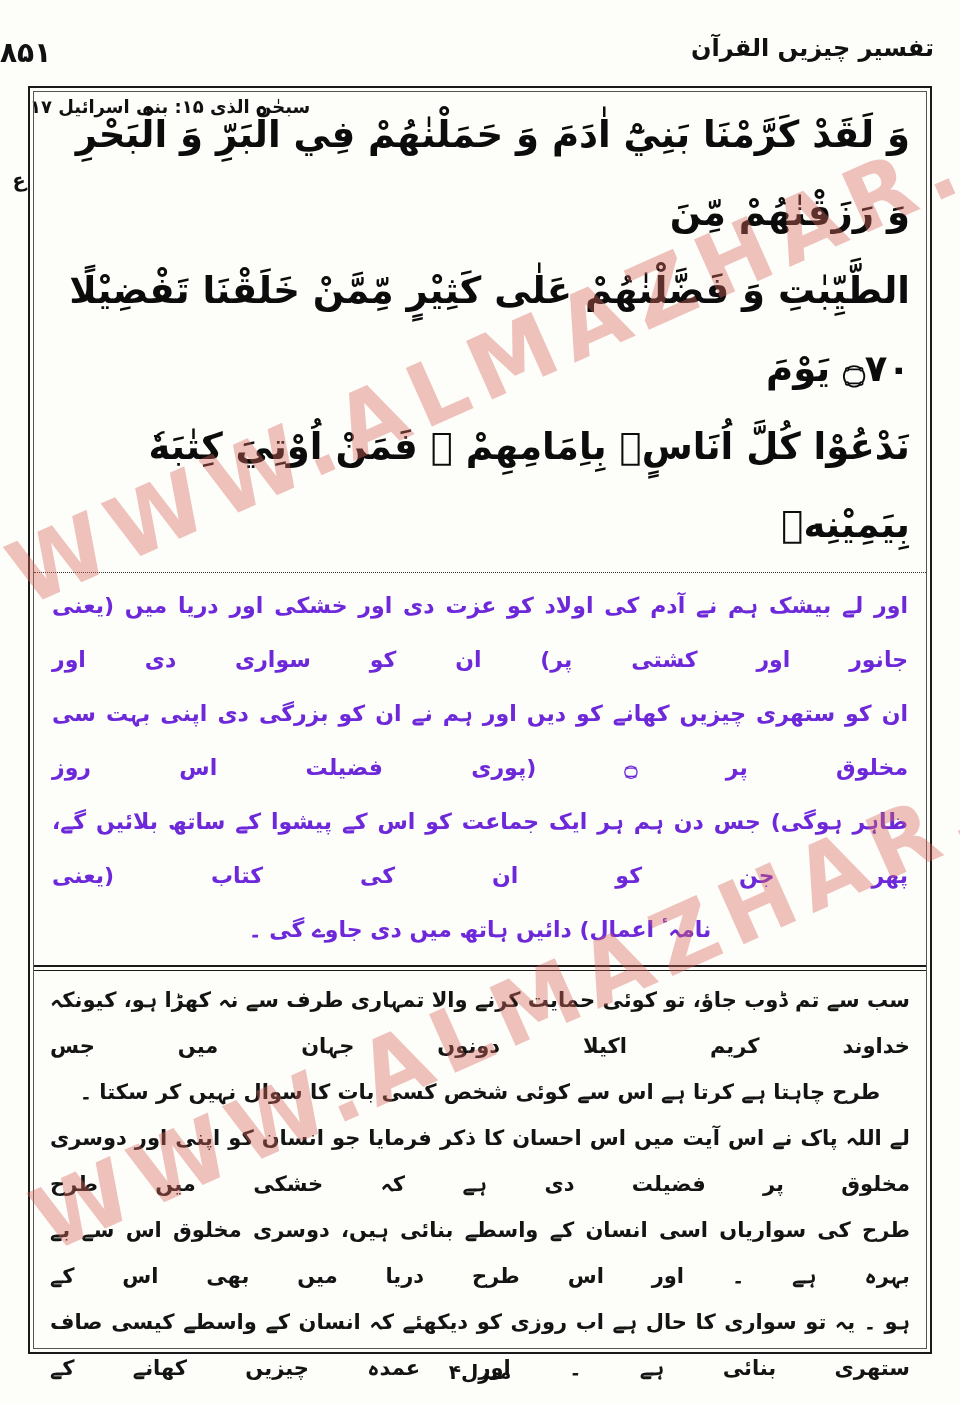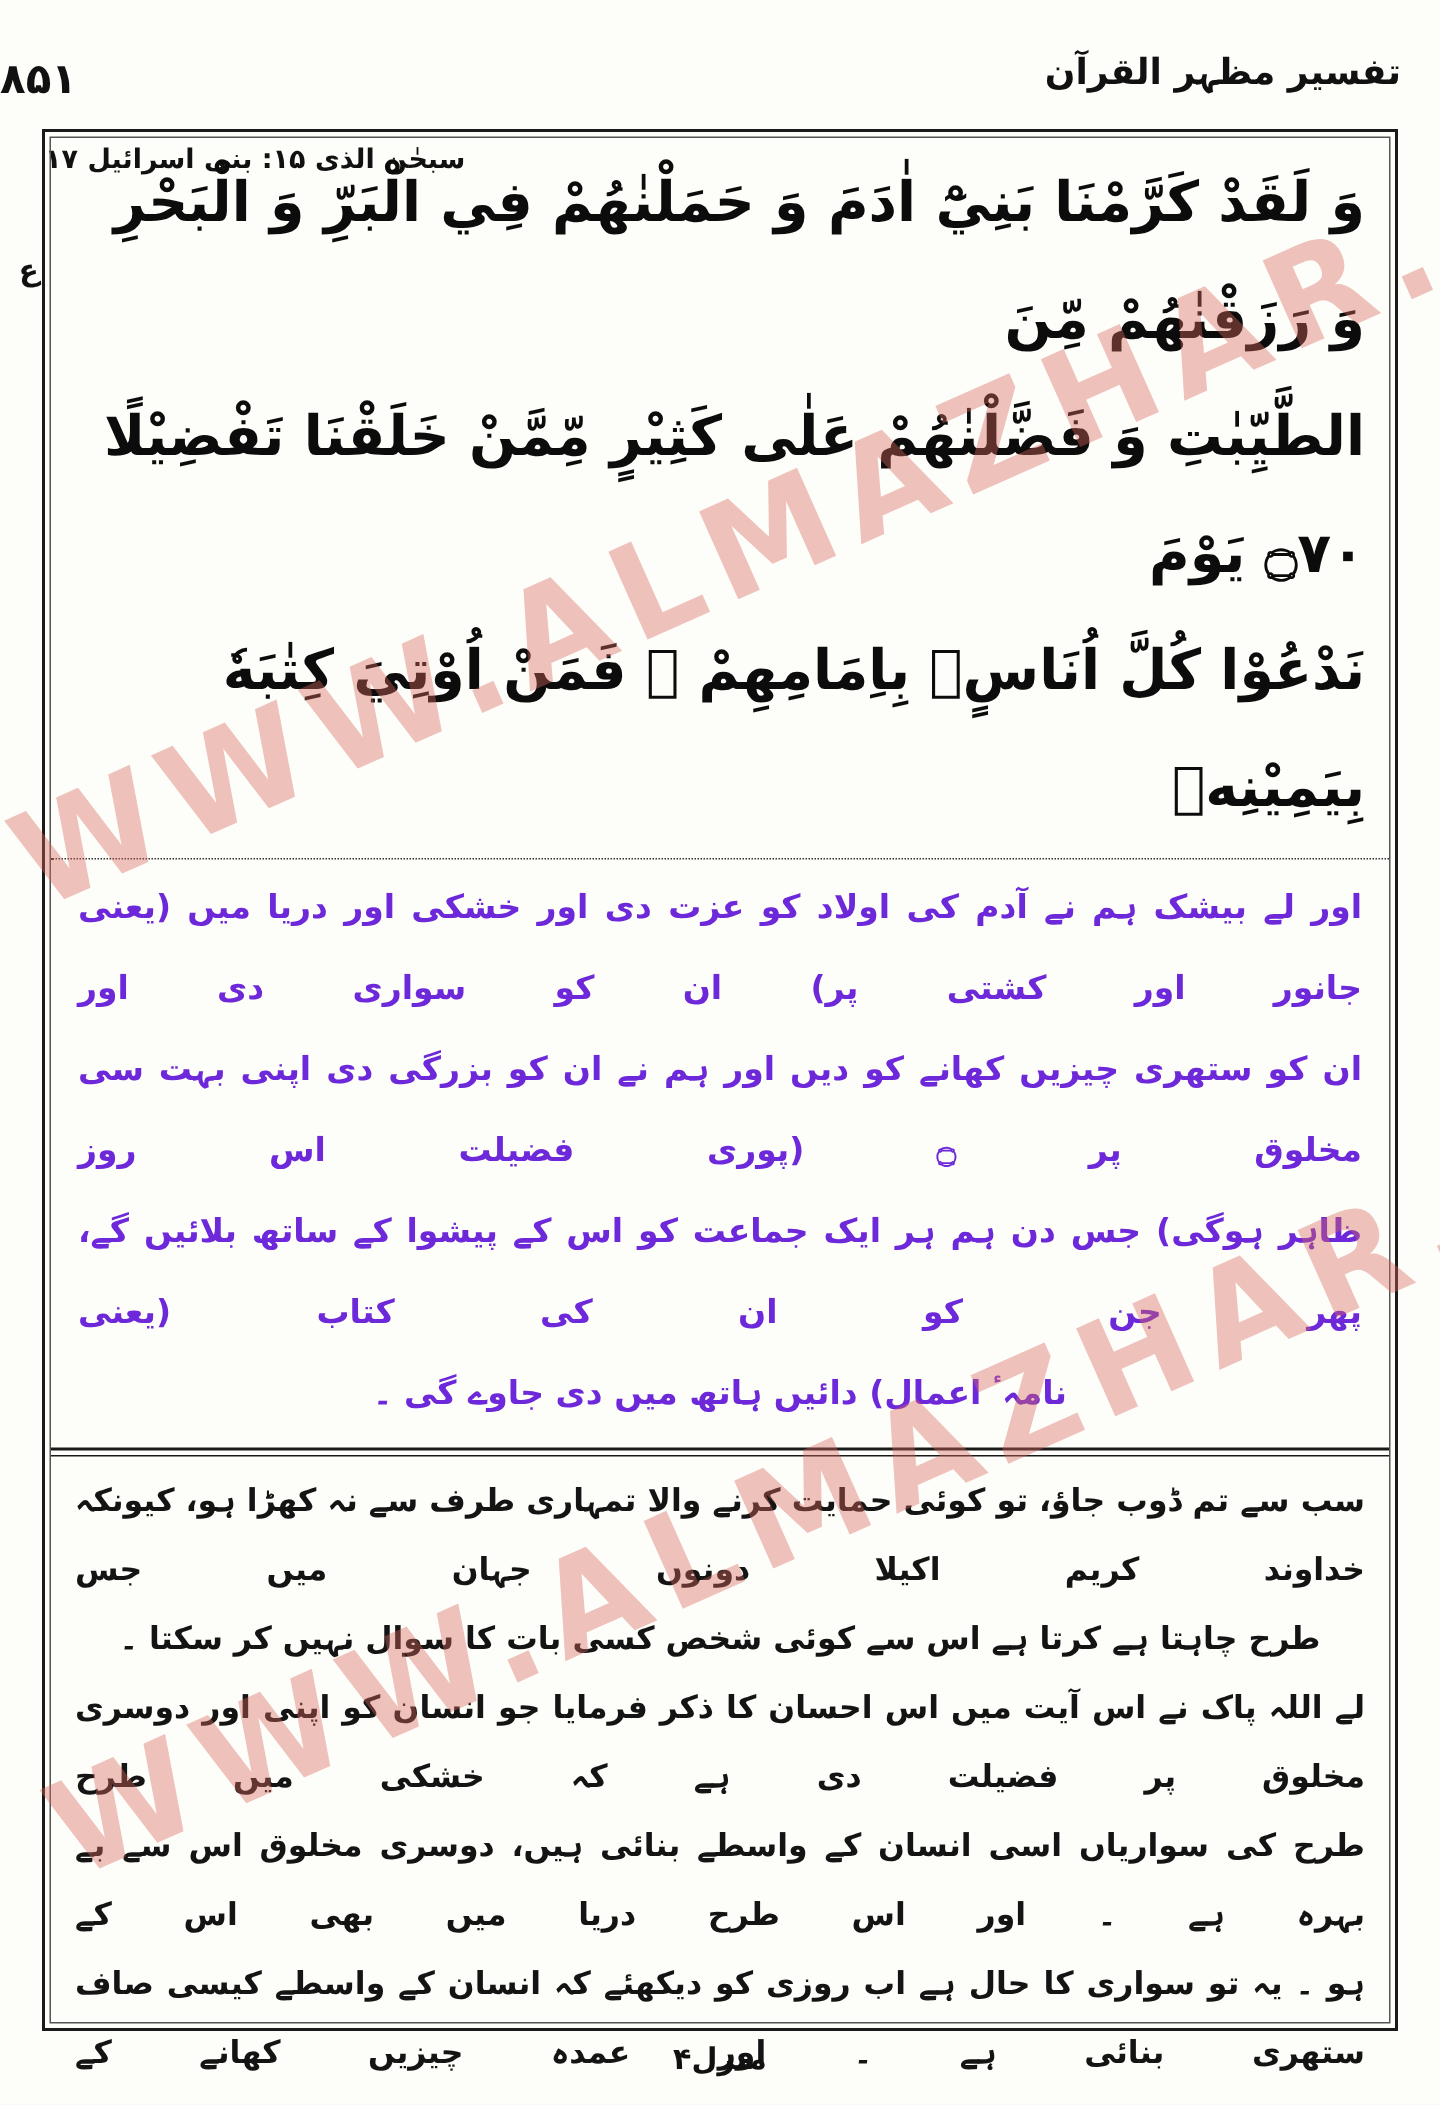--- a/index.html
+++ b/index.html
@@ -61,21 +61,21 @@
     white-space:nowrap;direction:ltr;
   }
   .wm1{left:-30px;top:320px;width:1020px;transform:rotate(-24deg);text-align:center;}
   .wm2{left:-10px;top:950px;width:1100px;transform:rotate(-24deg);text-align:center;}
 </style>
 </head>
 <body>
 
 <div class="page">
 
-  <div class="hdr-right">تفسیر مظہر القرآن</div>
+  <div class="hdr-right">تفسیر چیزیں القرآن</div>
   <div class="hdr-center">۸۵۱</div>
   <div class="hdr-left">سبحٰن الذی ۱۵: بنی اسرائیل ۱۷</div>
 
   <div class="ruku">ع</div>
 
   <div class="wm wm1">WWW.ALMAZHAR.COM</div>
   <div class="wm wm2">WWW.ALMAZHAR.COM</div>
 
   <div class="mainbox">
     <div class="innerbox">

